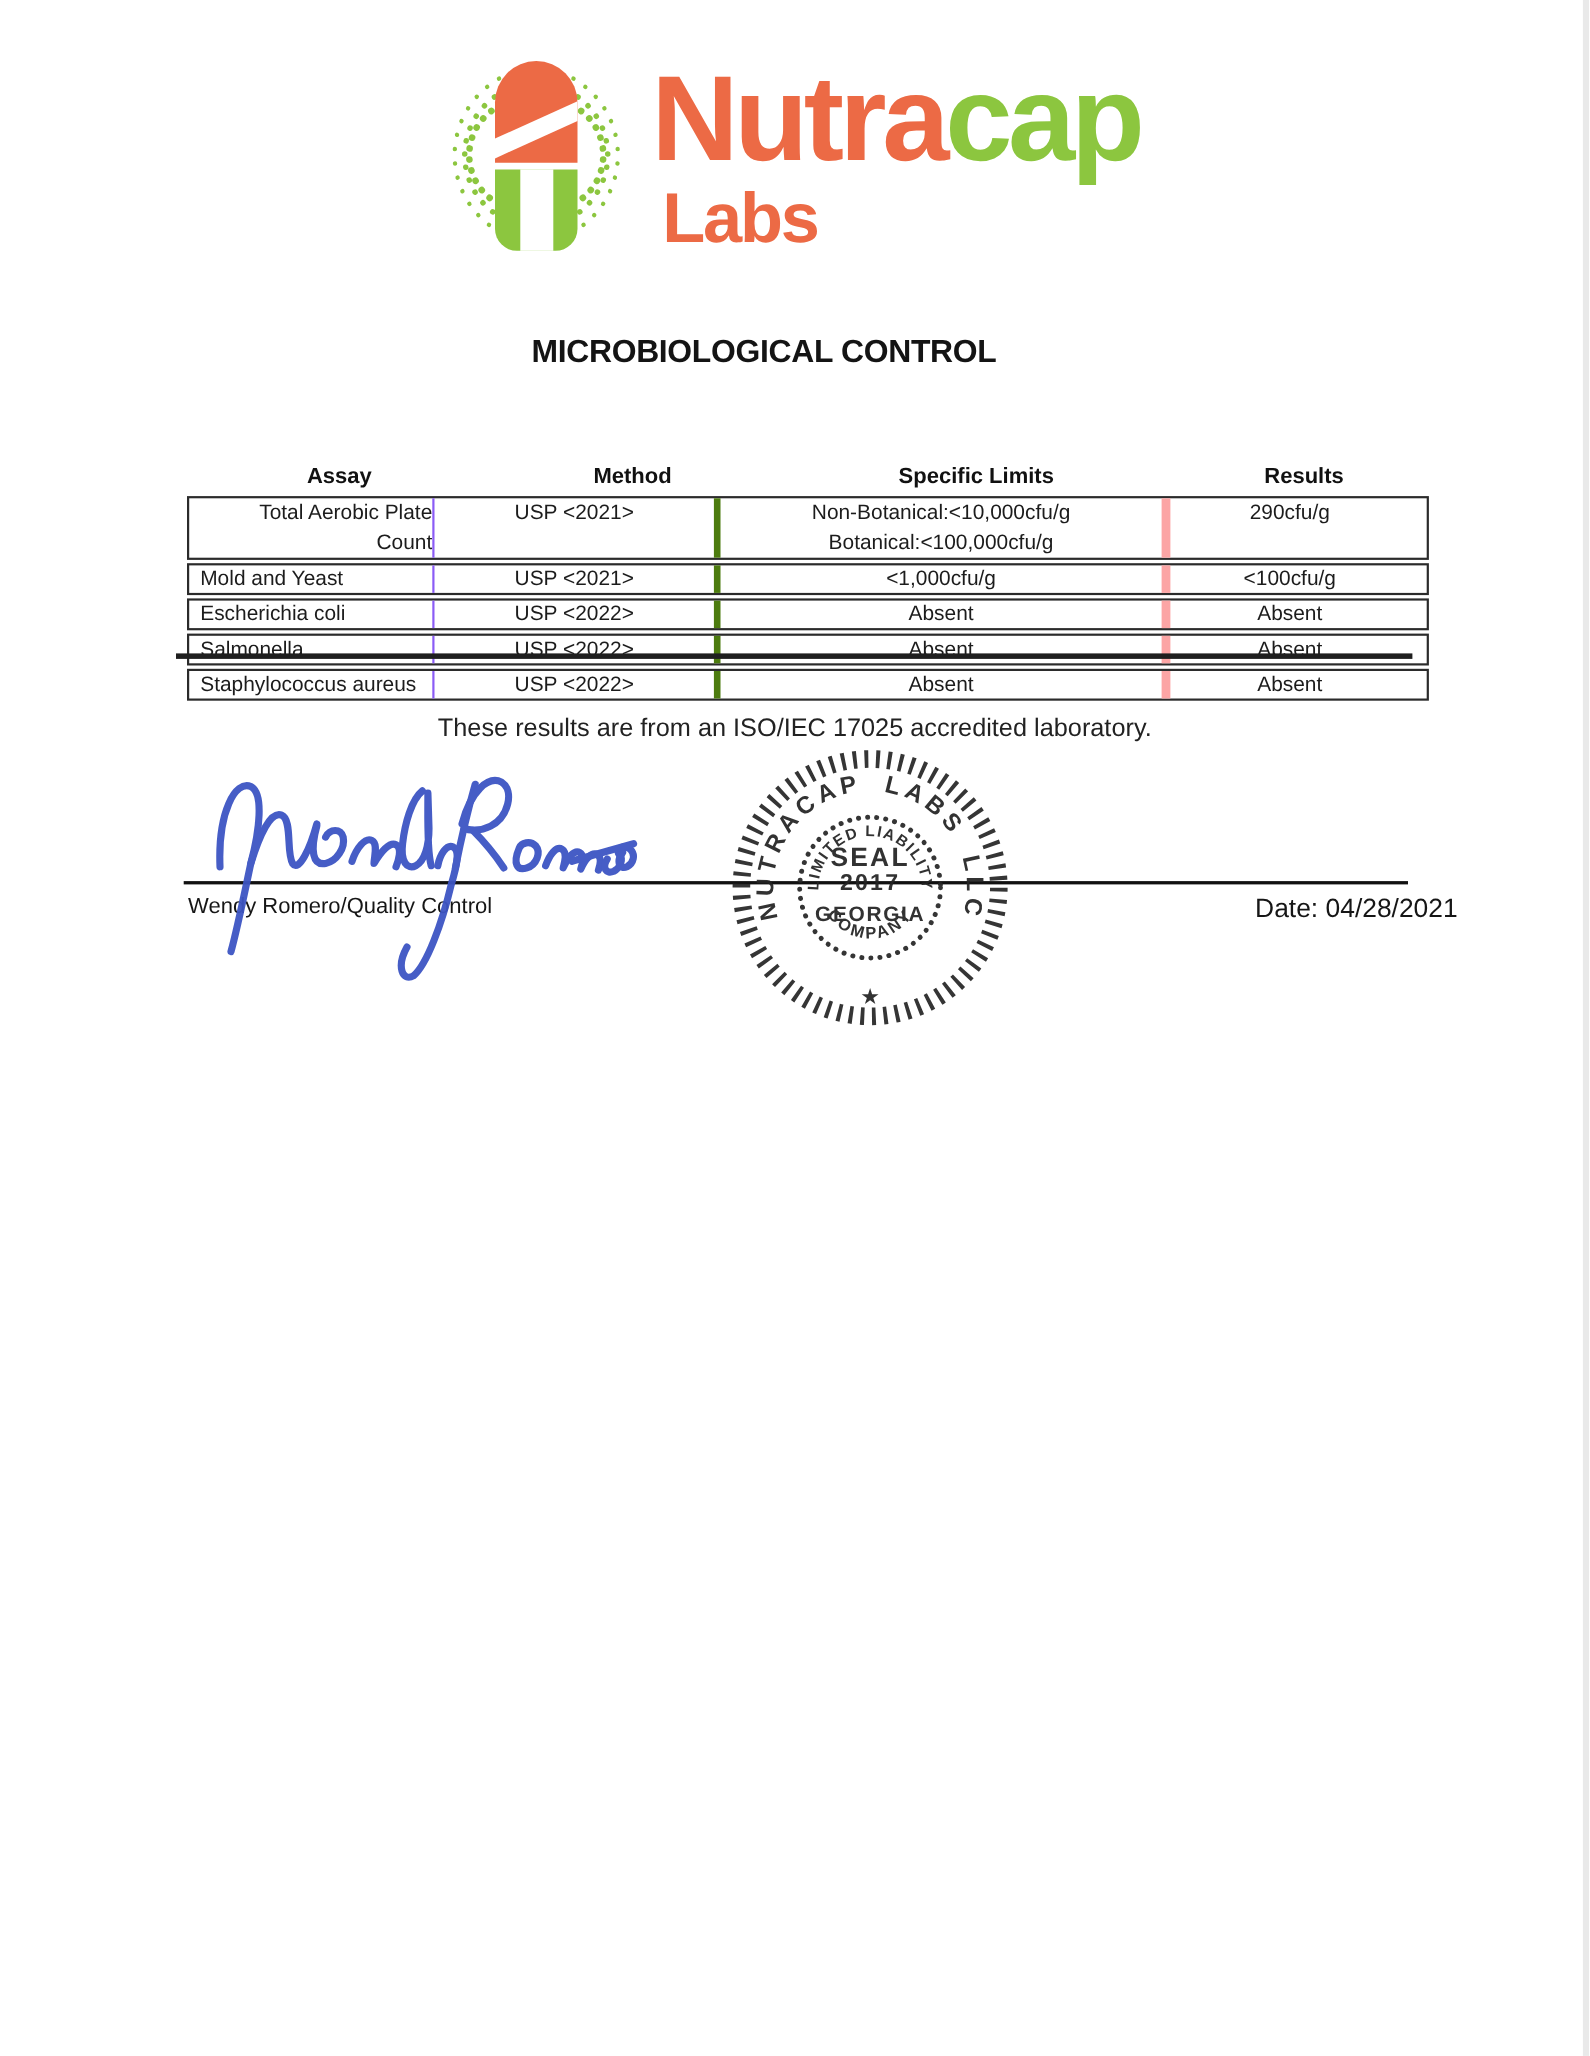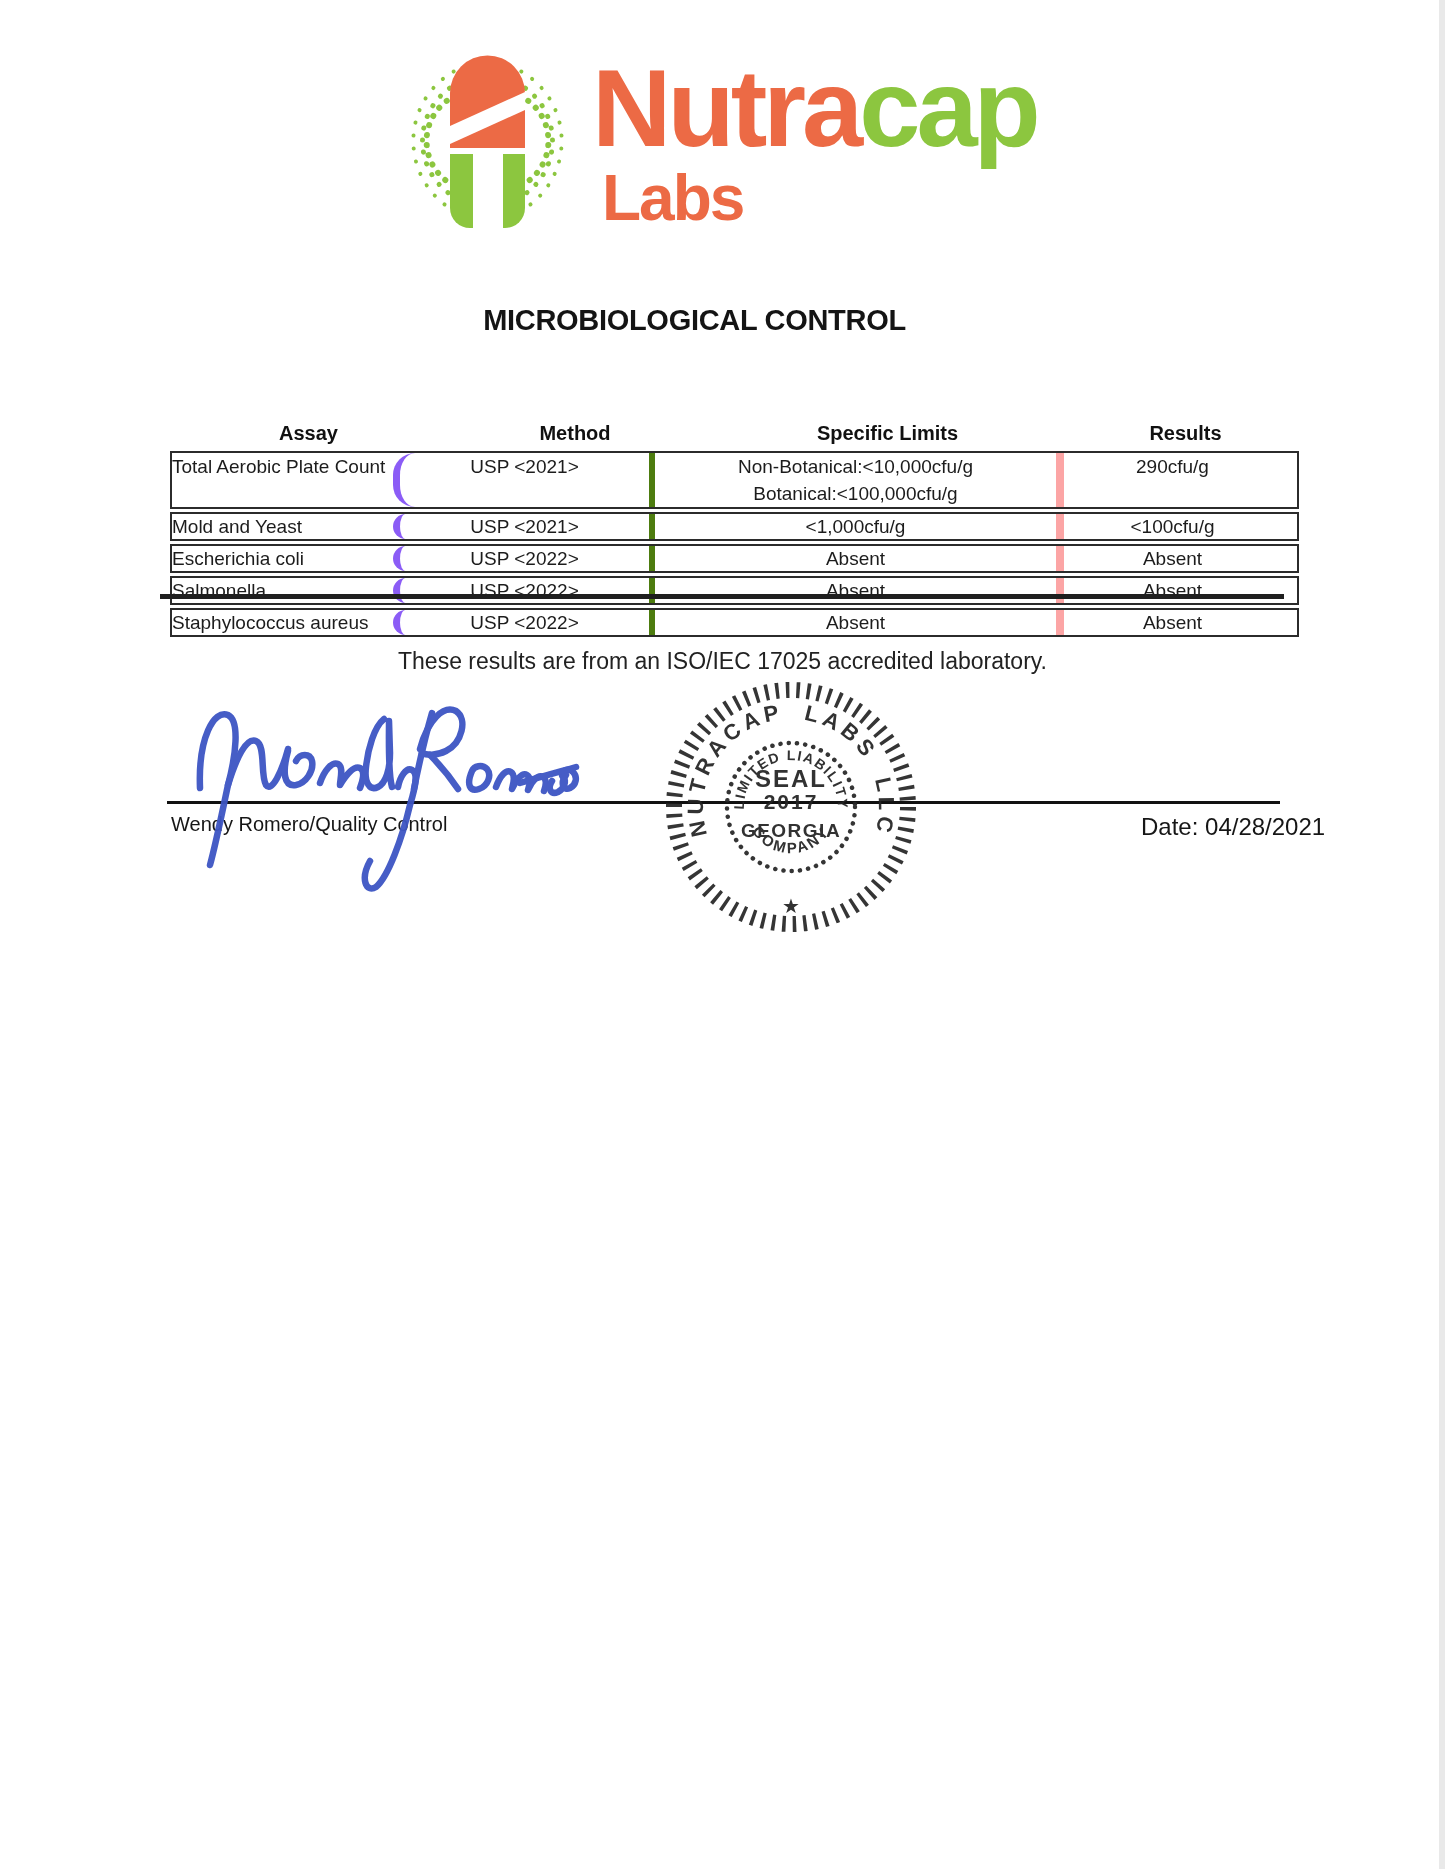--- a/index.html
+++ b/index.html
@@ -31,22 +31,22 @@
   .thead { display:flex; font-weight:bold; font-size:20px; height:28px; line-height:26px; margin-bottom:3px; color:#111;margin-top:48px; }
   .thead .hc { text-align:center; }
   .hc1 { width:277px; } .hc2 { width:256px; } .hc3 { width:369px; } .hc4 { width:227px; }
   .trow {
     display:flex; border:2px solid #2b2b2b; margin-bottom:3px; background:#fff;
     height:29px;
   }
   .trow.tall { height:58px; }
   .cell { display:flex; align-items:center; justify-content:center; text-align:center; line-height:25px; }
   .trow.tall .cell { align-items:flex-start; line-height:27px; }
-  .c1 { width:221px; justify-content:flex-start; text-align:right; }
-  .c2 { width:256px; border-left:7px solid #8b5cf6;border-radius:22px; }
+  .c1 { width:221px; justify-content:flex-start; text-align:right; padding-left:10px; }
+  .c2 { width:256px; border-left:2px solid #8b5cf6; }
   .c3 { width:407px; border-left:6px solid #4d7c0f; flex-direction:column; }
   .c4 { width:225px; border-left:8px solid #fca5a5; }
   .limit-line { width:100%; text-align:center; }
   .table-baseline {
     position:absolute; left:160px; top:594px; width:1124px; height:5px;
     background:#1f1f1f;
   }
   
   .note {
     position:absolute; left:0; top:648px; width:1445px; text-align:center;

